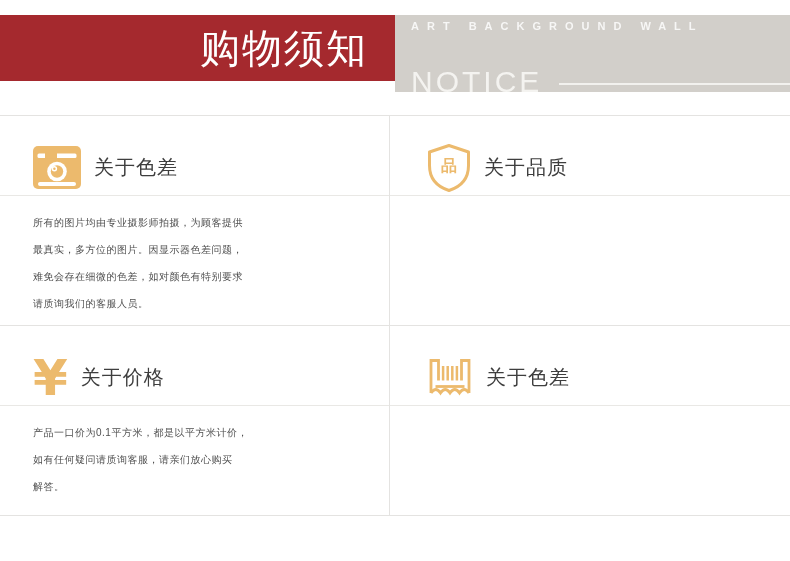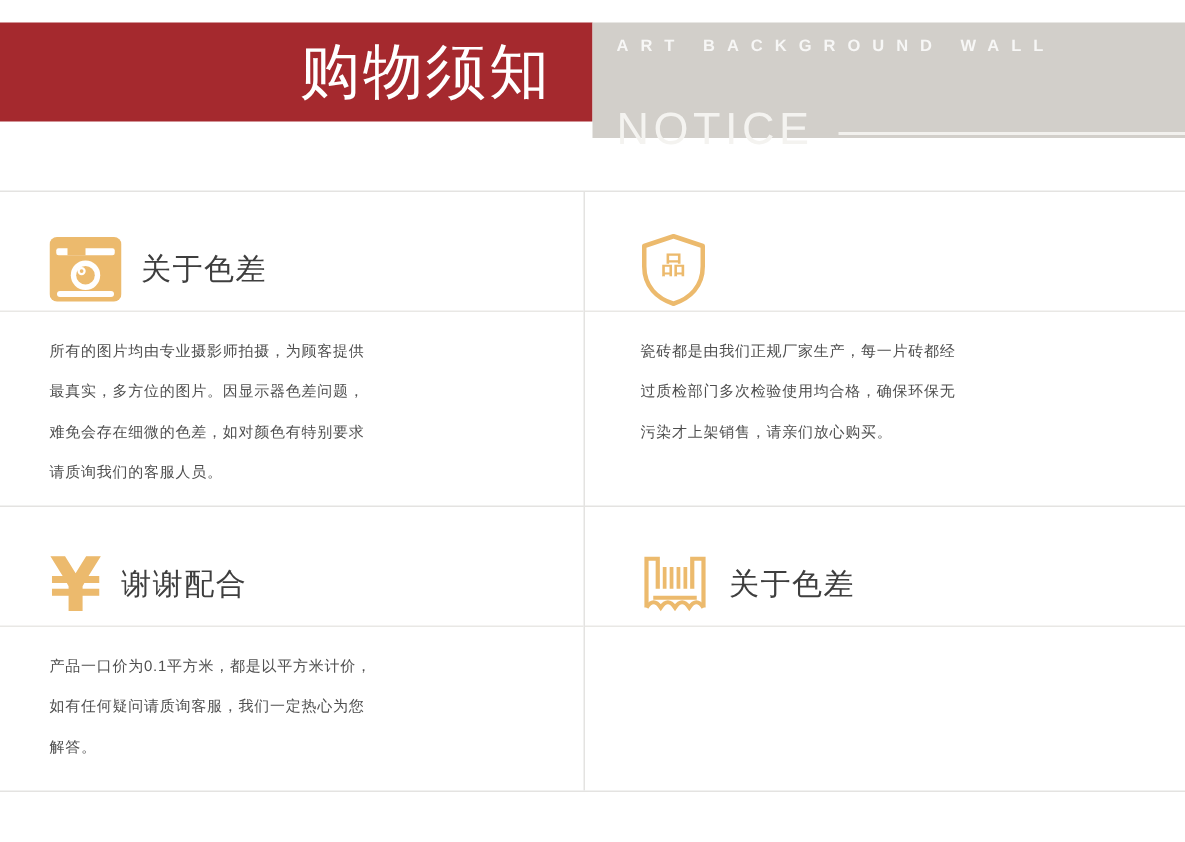--- a/index.html
+++ b/index.html
@@ -17,38 +17,38 @@
     display:flex;align-items:center;justify-content:flex-end;
     box-sizing:border-box;padding-right:27px;
   }
   .banner-title{
     color:#ffffff;font-size:40px;letter-spacing:2px;font-weight:400;
     line-height:1;white-space:nowrap;
   }
   .banner-right{
     flex:1;height:77px;background:#D2CFCA;
     box-sizing:border-box;padding:10px 0 0 16px;
-    display:flex;flex-direction:column;
+    display:flex;flex-direction:column;justify-content:center;
   }
   .banner-tagline{
     color:rgba(255,255,255,0.82);font-size:11px;font-weight:700;
     letter-spacing:8px;white-space:nowrap;margin-bottom:3px;
   }
   .notice-row{display:flex;align-items:center;margin-top:32px;}
   .banner-notice{
     color:#F4F3F0;font-size:30px;font-weight:300;letter-spacing:3px;
     line-height:1;white-space:nowrap;
   }
   .notice-line{
     flex:1;height:2px;background:#F2F1EE;margin-left:17px;margin-top:4px;
   }
 
   
   .grid{
-    margin-top:46px;
+    margin-top:34px;
     border-top:1px solid #E4E3E1;border-bottom:1px solid #E4E3E1;
     display:grid;grid-template-columns:390px 1fr;
   }
   .cell{box-sizing:border-box;}
   .cell.col-left{border-right:1px solid #E4E3E1;}
   .cell.row-1{border-bottom:1px solid #E4E3E1;}
 
   .sec-header{
     height:80px;box-sizing:border-box;border-bottom:1px solid #E9E8E5;
     display:flex;align-items:center;
@@ -122,38 +122,34 @@
     </div>
 
     <div class="cell col-right row-1">
       <div class="sec-header">
         <span class="icon-box">
           <svg width="44" height="50" viewBox="0 0 44 50">
             <path d="M22 2.5 L41.5 9 V22.5 C41.5 36 33 44 22 47.5 C11 44 2.5 36 2.5 22.5 V9 Z" fill="none" stroke="#ECBA6D" stroke-width="3" stroke-linejoin="round"></path>
           </svg>
           <span class="shield-glyph">品</span>
         </span>
-      </div>
-      <div class="sec-body">
-        <p>瓷砖都是由我们正规厂家生产，每一片砖都经
-过质检部门多次检验使用均合格，确保环保无
-污染才上架销售，请亲们放心购买。</p>
+        <span class="sec-title">关于品质</span>
       </div>
     </div>
 
     <div class="cell col-left row-2">
       <div class="sec-header">
         <span class="icon-box">
           <span class="yuan-glyph">¥</span>
         </span>
-        <span class="sec-title">谢谢配合</span>
+        <span class="sec-title">关于价格</span>
       </div>
       <div class="sec-body">
         <p>产品一口价为0.1平方米，都是以平方米计价，
-如有任何疑问请质询客服，我们一定热心为您
+如有任何疑问请质询客服，请亲们放心购买
 解答。</p>
       </div>
     </div>
 
     <div class="cell col-right row-2">
       <div class="sec-header">
         <span class="icon-box">
           <svg width="46" height="42" viewBox="0 0 46 42">
             <g fill="none" stroke="#ECBA6D" stroke-width="2.8">
               <path d="M11.5 23.5 V3.5 H4 V36"></path>

